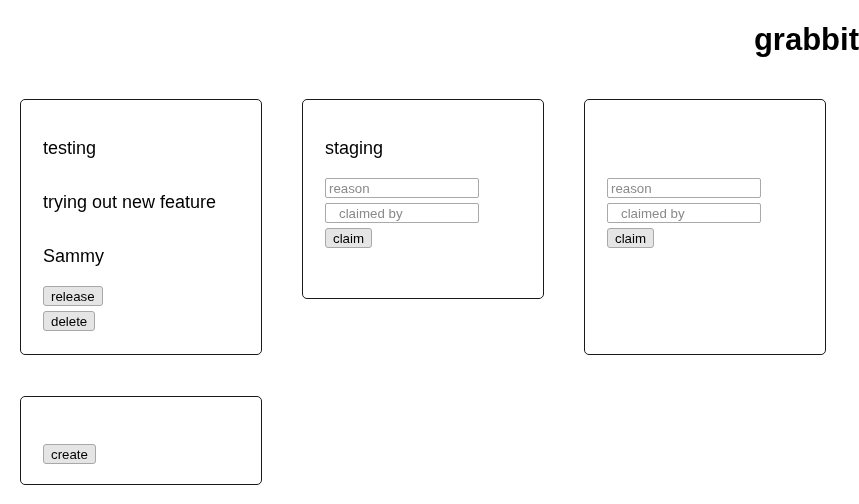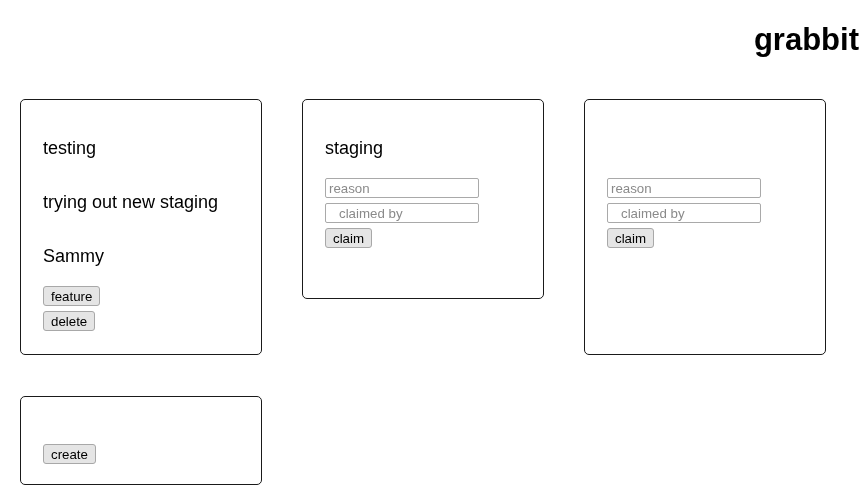--- a/index.html
+++ b/index.html
@@ -124,25 +124,25 @@
 </style>
 </head>
 <body>
 
 <div class="page-title">grabbit</div>
 
 <div class="card" id="card-testing">
 
   <div class="res-name">testing</div>
 
-  <div class="res-reason">trying out new staging</div>
+  <div class="res-reason">trying out new feature</div>
 
   <div class="res-owner">Sammy</div>
 
-  <button class="btn release-btn">feature</button>
+  <button class="btn release-btn">release</button>
 
   <button class="btn delete-btn">delete</button>
 </div>
 
 <div class="card" id="card-staging">
 
   <div class="res-name">staging</div>
 
   <input class="txt-input claim-reason" type="text" placeholder="reason" style="">
 

